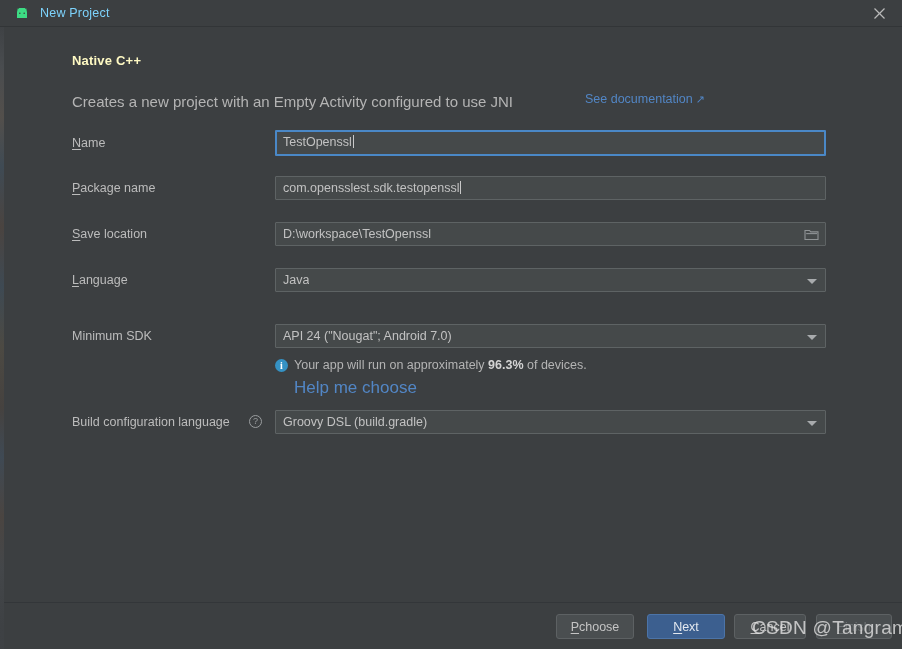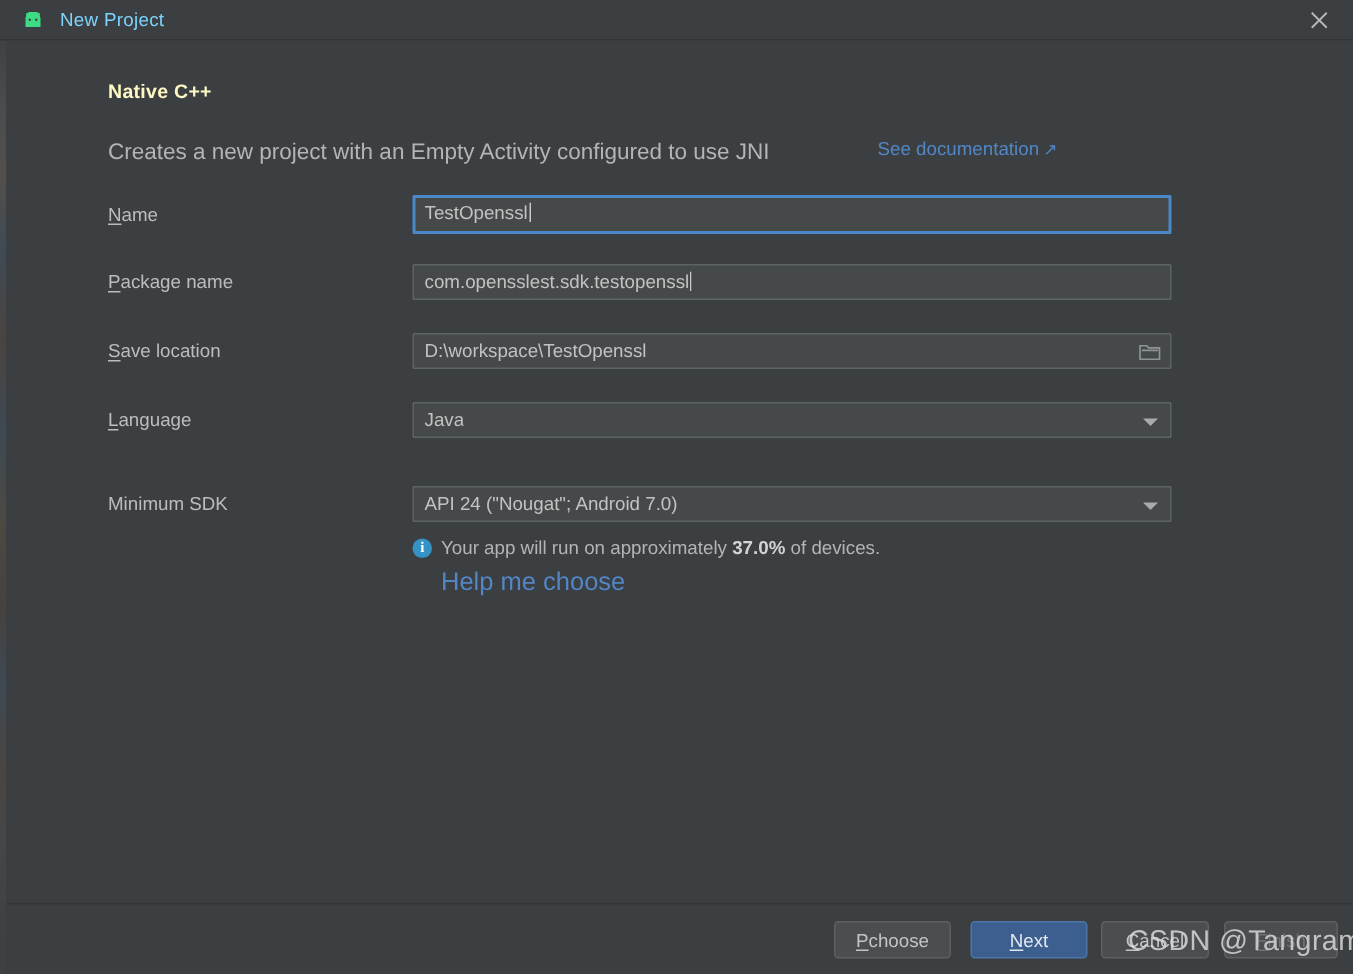--- a/index.html
+++ b/index.html
@@ -67,21 +67,21 @@
 
   
   .row { position: absolute; left: 0; width: 898px; height: 26px; }
   .row-label {
     position: absolute; left: 68px; top: 5px;
     font-size: 12.5px; color: #bcbcbc; white-space: nowrap;
   }
   .row-label u { text-decoration: underline; text-underline-offset: 2px; }
 
   .field {
-    position: absolute; left: 271px; width: 506px; height: 24px;
+    position: absolute; left: 271px; width: 551px; height: 24px;
     background: #45494a; border: 1px solid #5e6364;
     border-radius: 1px; top: 0;
   }
   .field .val {
     position: absolute; left: 7px; top: 4px;
     font-size: 12.5px; color: #c2c2c2; white-space: nowrap;
     overflow: hidden; max-width: 520px;
   }
   .field.focused {
     background: #45494a;
@@ -236,23 +236,31 @@
 
   <div class="row" style="top:297px">
     <span class="row-label">Minimum SDK</span>
     <div class="field">
       <span class="val">API 24 ("Nougat"; Android 7.0)</span>
       <span class="combo-arrow"></span>
     </div>
   </div>
 
   <div id="info-icon">i</div>
-  <div id="info-text"><span>Your app will run on approximately </span><b>37.0%</b><span> of devices.</span></div>
+  <div id="info-text"><span>Your app will run on approximately </span><b>96.3%</b><span> of devices.</span></div>
   <div id="help-link">Help me choose</div>
 
+  <div class="row" style="top:383px">
+    <span class="row-label">Build configuration language</span>
+    <span id="help-icon">?</span>
+    <div class="field">
+      <span class="val">Groovy DSL (build.gradle)</span>
+      <span class="combo-arrow"></span>
+    </div>
+  </div>
 
 </div>
 
 <div id="bottombar">
 
   <div class="btn" id="btn-previous">
       <u>P</u>
       <span>choose</span>
     </div>
 

